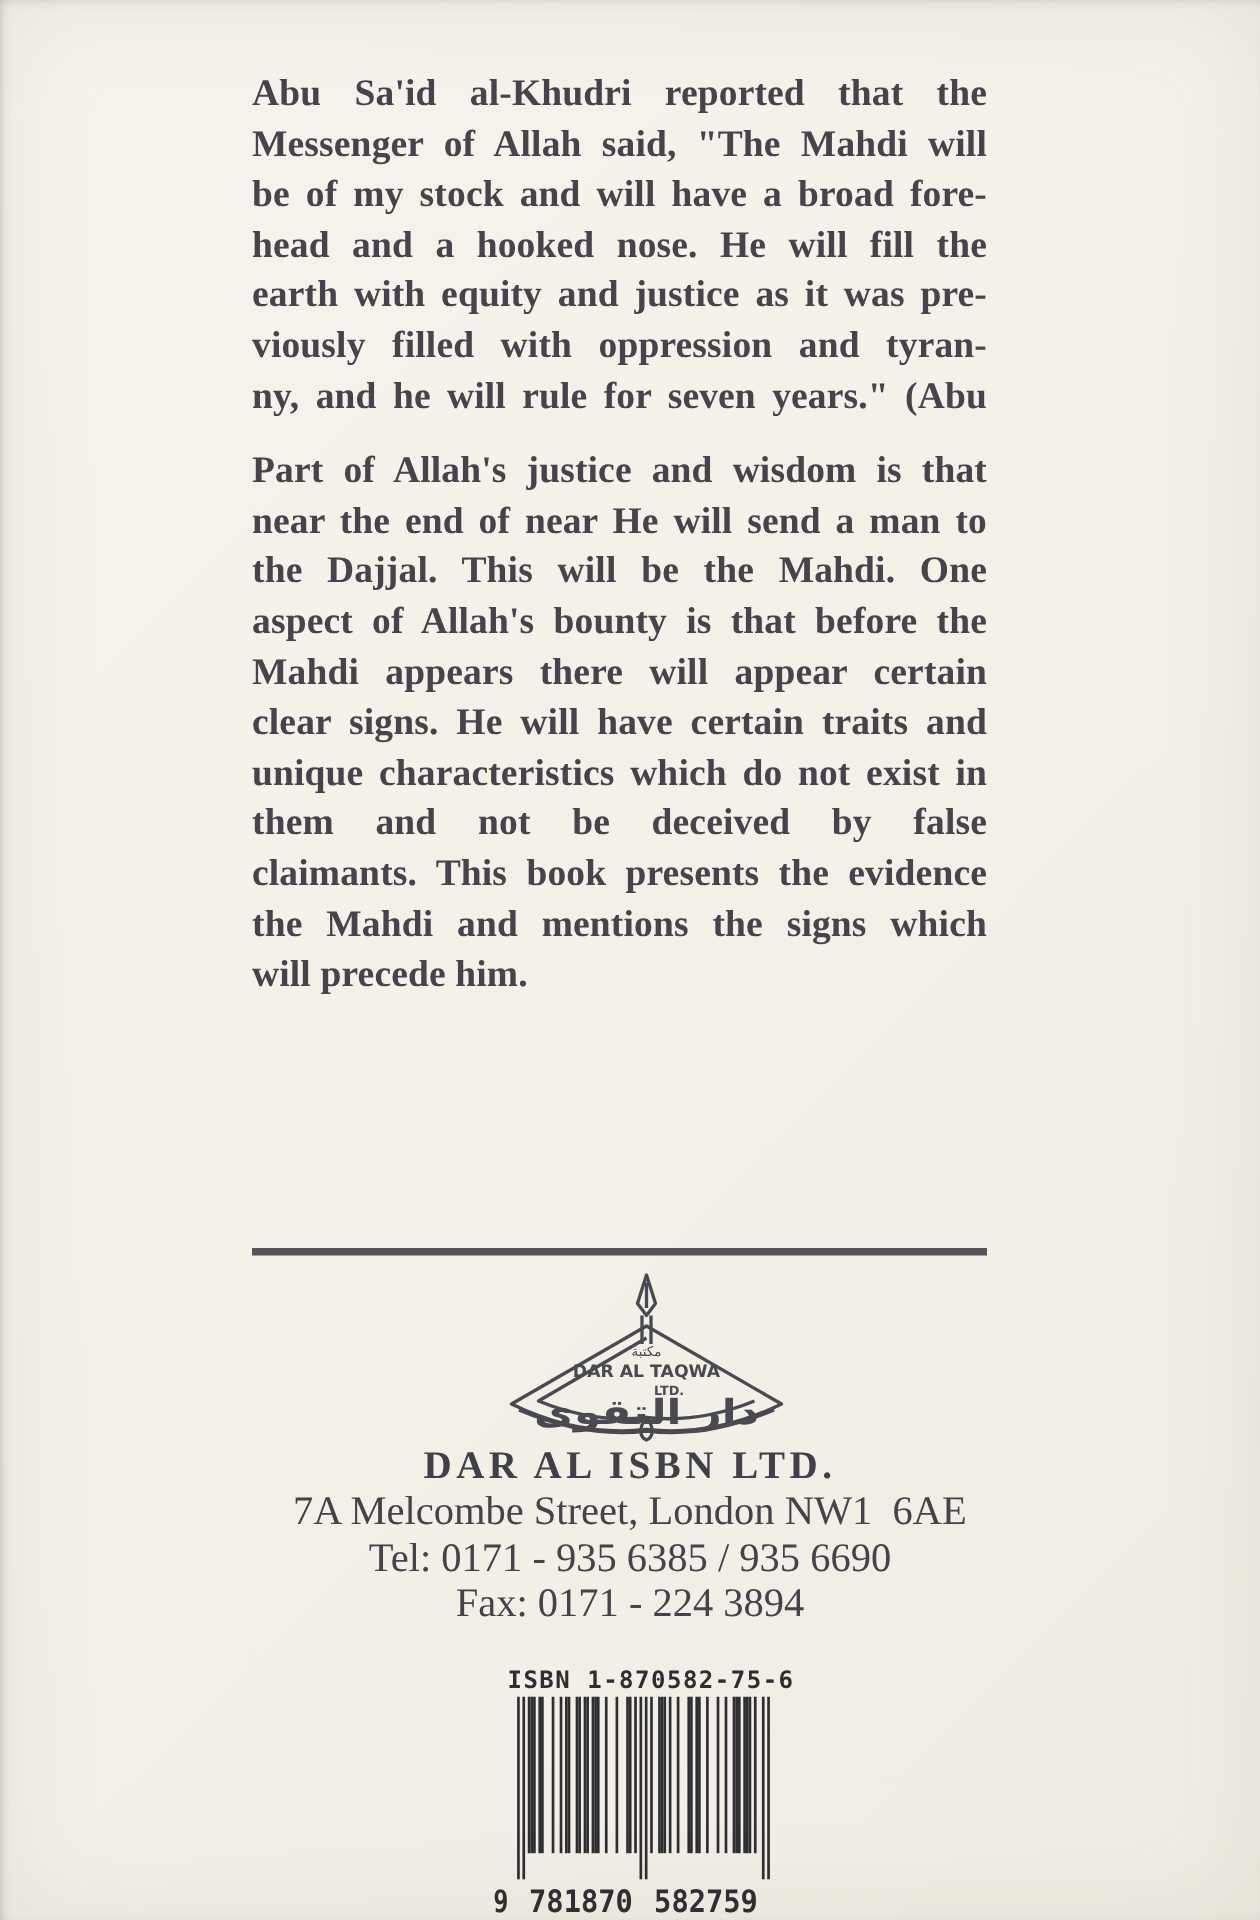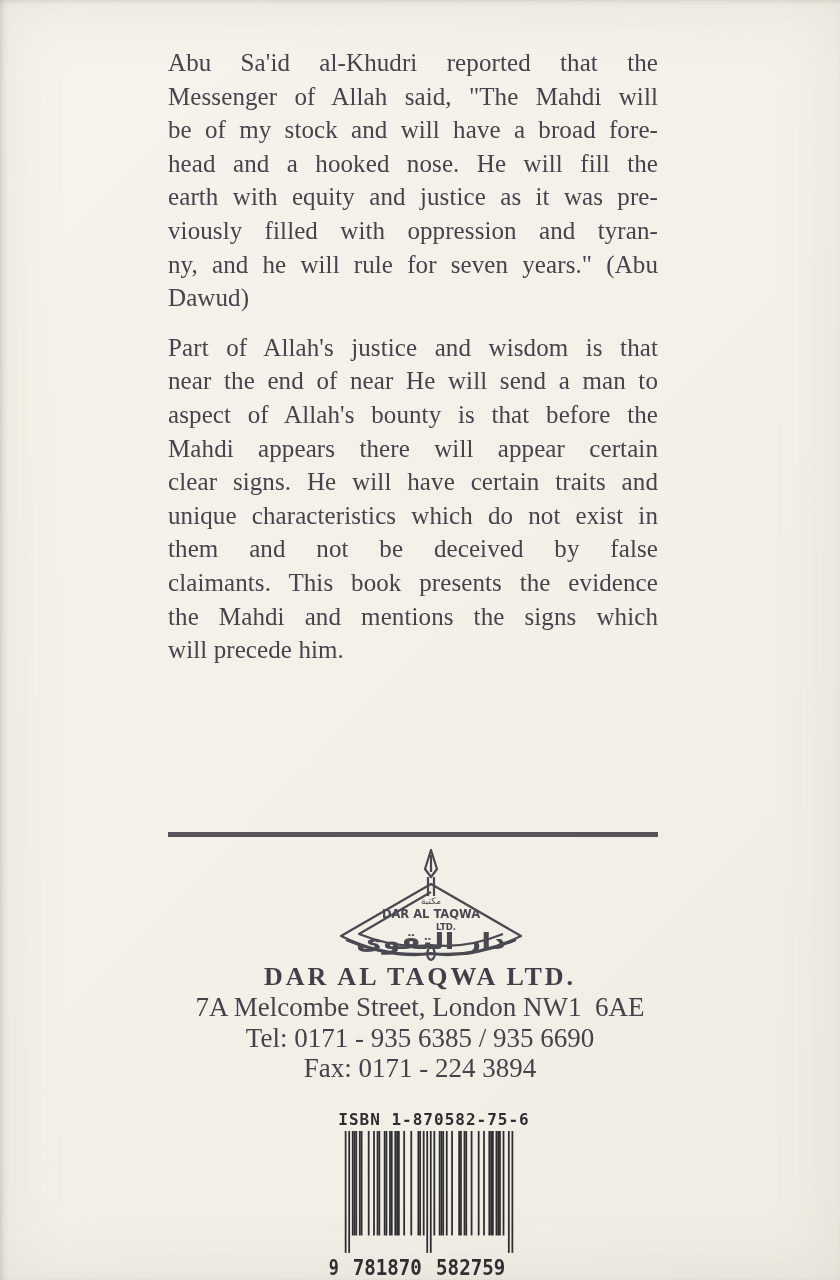--- a/index.html
+++ b/index.html
@@ -23,21 +23,21 @@
     box-shadow: inset 0 0 70px rgba(120,110,90,0.10),
                 inset 5px 0 8px -5px rgba(70,65,60,0.28),
                 inset 0 5px 8px -5px rgba(70,65,60,0.15);
   }
 
   
   .text-col {
     position: absolute;
     left: 168px; top: 46px; width: 490px;
   }
-  .para { margin: 0; }
+  .para { margin: 0; font-weight: bold; }
   .para + .para { margin-top: 16px; }
   .tline {
     font-size: 25px;
     line-height: 33.6px;
     color: #46434c;
     text-align: justify;
     text-align-last: justify;
     letter-spacing: 0.1px;
   }
   .tline-last { text-align-last: left; }
@@ -105,25 +105,25 @@
 
   <div class="text-col">
     <div class="para">
         <div class="tline">Abu Sa'id al-Khudri reported that the</div>
         <div class="tline">Messenger of Allah said, "The Mahdi will</div>
         <div class="tline">be of my stock and will have a broad fore-</div>
         <div class="tline">head and a hooked nose. He will fill the</div>
         <div class="tline">earth with equity and justice as it was pre-</div>
         <div class="tline">viously filled with oppression and tyran-</div>
         <div class="tline">ny, and he will rule for seven years." (Abu</div>
-        <div class="tline tline-last">Dawud)</div>
       </div>
     <div class="para">
         <div class="tline">Part of Allah's justice and wisdom is that</div>
         <div class="tline">near the end of near He will send a man to</div>
+        <div class="tline">the Dajjal. This will be the Mahdi. One</div>
         <div class="tline">aspect of Allah's bounty is that before the</div>
         <div class="tline">Mahdi appears there will appear certain</div>
         <div class="tline">clear signs. He will have certain traits and</div>
         <div class="tline">unique characteristics which do not exist in</div>
         <div class="tline">them and not be deceived by false</div>
         <div class="tline">claimants. This book presents the evidence</div>
         <div class="tline">the Mahdi and mentions the signs which</div>
         <div class="tline tline-last">will precede him.</div>
       </div>
   </div>
@@ -143,21 +143,21 @@
       </g>
       <g fill="#4a4850" text-anchor="middle" font-family="DejaVu Sans, sans-serif">
         <text x="95" y="58" font-size="9">مكتبة</text>
         <text x="95" y="72" font-size="11.5" font-weight="bold">DAR AL TAQWA</text>
         <text x="110" y="84" font-size="8.5" font-weight="bold">LTD.</text>
         <text x="95" y="103" font-size="23" font-weight="bold" textLength="150" lengthAdjust="spacingAndGlyphs">دار التقوى</text>
       </g>
     </svg>
   </div>
 
-  <div class="pub-name">DAR AL TAQWA LTD.</div>
+  <div class="pub-name">DAR AL ISBN LTD.</div>
   <div class="pub-lines">
     <div class="pub-line">7A Melcombe Street, London NW1  6AE</div>
     <div class="pub-line">Tel: 0171 - 935 6385 / 935 6690</div>
     <div class="pub-line">Fax: 0171 - 224 3894</div>
   </div>
 
   <div class="isbn-label">ISBN 1-870582-75-6</div>
   <div class="barcode-wrap">
       <svg viewBox="-10 0 115 68" width="204" height="148" preserveAspectRatio="none">
         <g fill="#2e2d31">

